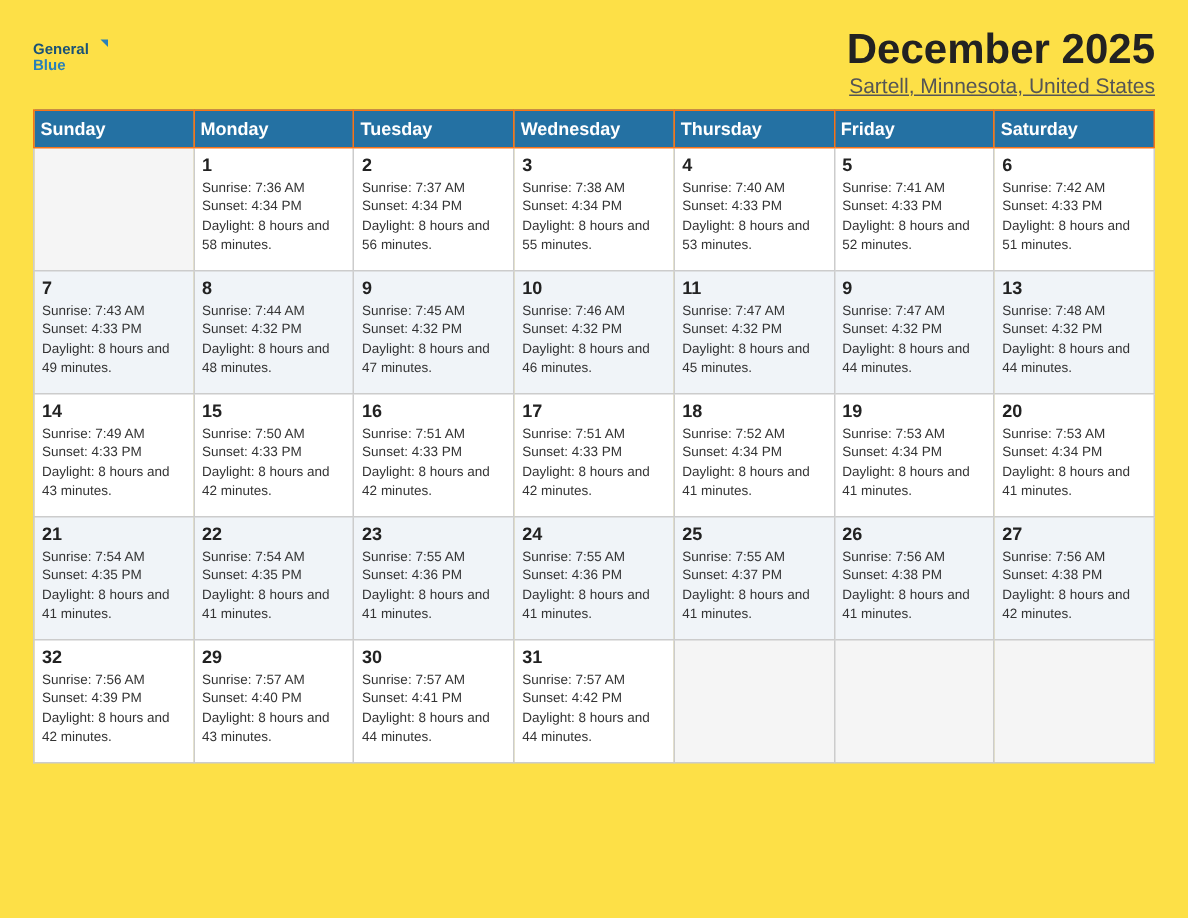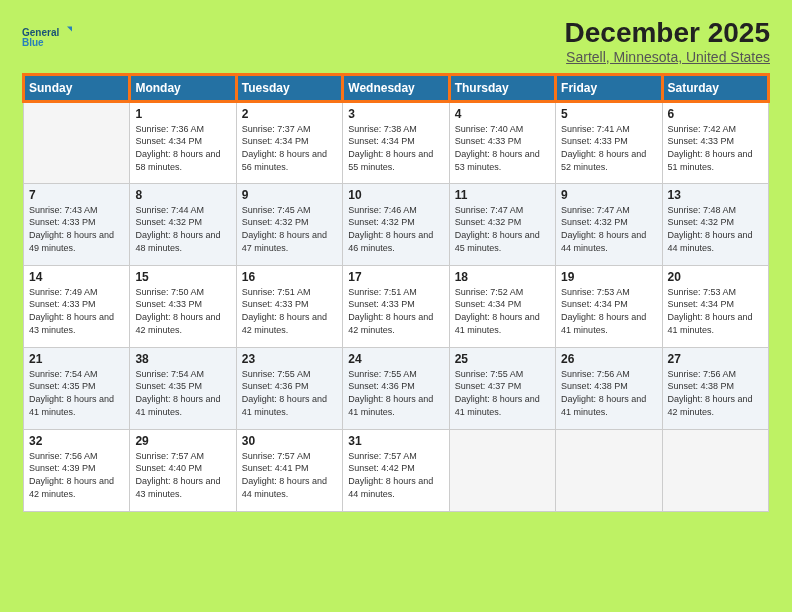--- a/index.html
+++ b/index.html
@@ -7,21 +7,21 @@
       font-family: Arial, sans-serif;
       background: #fff;
       width: 792px;
       height: 612px;
       overflow: hidden;
     }
     .page {
       width: 792px;
       height: 612px;
       padding: 18px 22px 6px 22px;
-      background: #bef264;
+      background: #fde047;
     }
     .header-row {
       display: flex;
       justify-content: space-between;
       align-items: flex-start;
       margin-bottom: 8px;
     }
     .logo {
       display: flex;
       align-items: center;
@@ -47,21 +47,21 @@
       border-collapse: collapse;
       table-layout: fixed;
     }
     .calendar th {
       background: #2471a3;
       color: #fff;
       font-size: 12px;
       font-weight: bold;
       padding: 5px 4px;
       text-align: left;
-      border: 3px solid #f97316;
+      border: 1px solid #f97316;
     }
     .calendar td {
       border: 1px solid #ccc;
       vertical-align: top;
       padding: 4px 5px;
       font-size: 9.5px;
       color: #333;
       background: #fff;
       height: 82px;
     }
@@ -200,21 +200,21 @@
         <div class="day-number">20</div>
         <div class="cell-text">Sunrise: 7:53 AM<br>Sunset: 4:34 PM<br>Daylight: 8 hours and 41 minutes.</div>
       </td>
         </tr>
         <tr class="row-shade">
           <td>
         <div class="day-number">21</div>
         <div class="cell-text">Sunrise: 7:54 AM<br>Sunset: 4:35 PM<br>Daylight: 8 hours and 41 minutes.</div>
       </td>
           <td>
-        <div class="day-number">38</div>
+        <div class="day-number">22</div>
         <div class="cell-text">Sunrise: 7:54 AM<br>Sunset: 4:35 PM<br>Daylight: 8 hours and 41 minutes.</div>
       </td>
           <td>
         <div class="day-number">23</div>
         <div class="cell-text">Sunrise: 7:55 AM<br>Sunset: 4:36 PM<br>Daylight: 8 hours and 41 minutes.</div>
       </td>
           <td>
         <div class="day-number">24</div>
         <div class="cell-text">Sunrise: 7:55 AM<br>Sunset: 4:36 PM<br>Daylight: 8 hours and 41 minutes.</div>
       </td>

